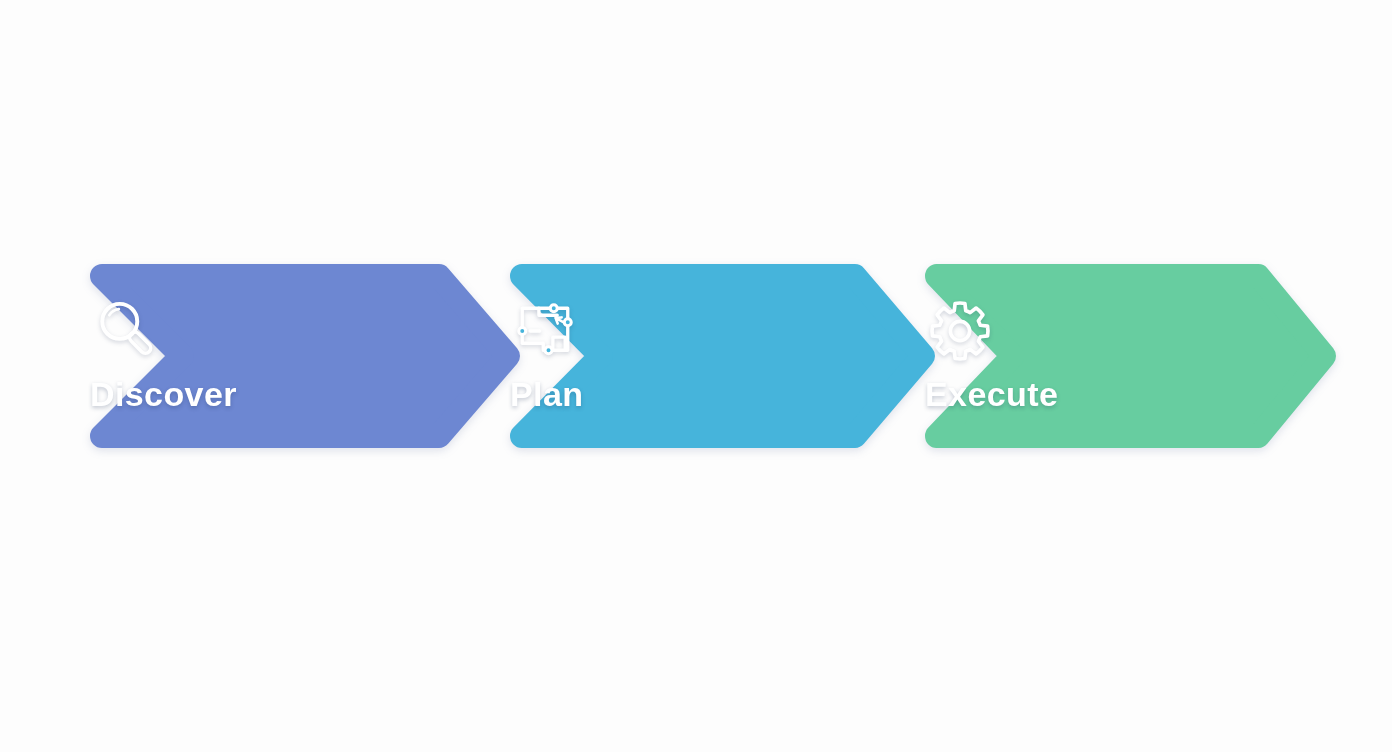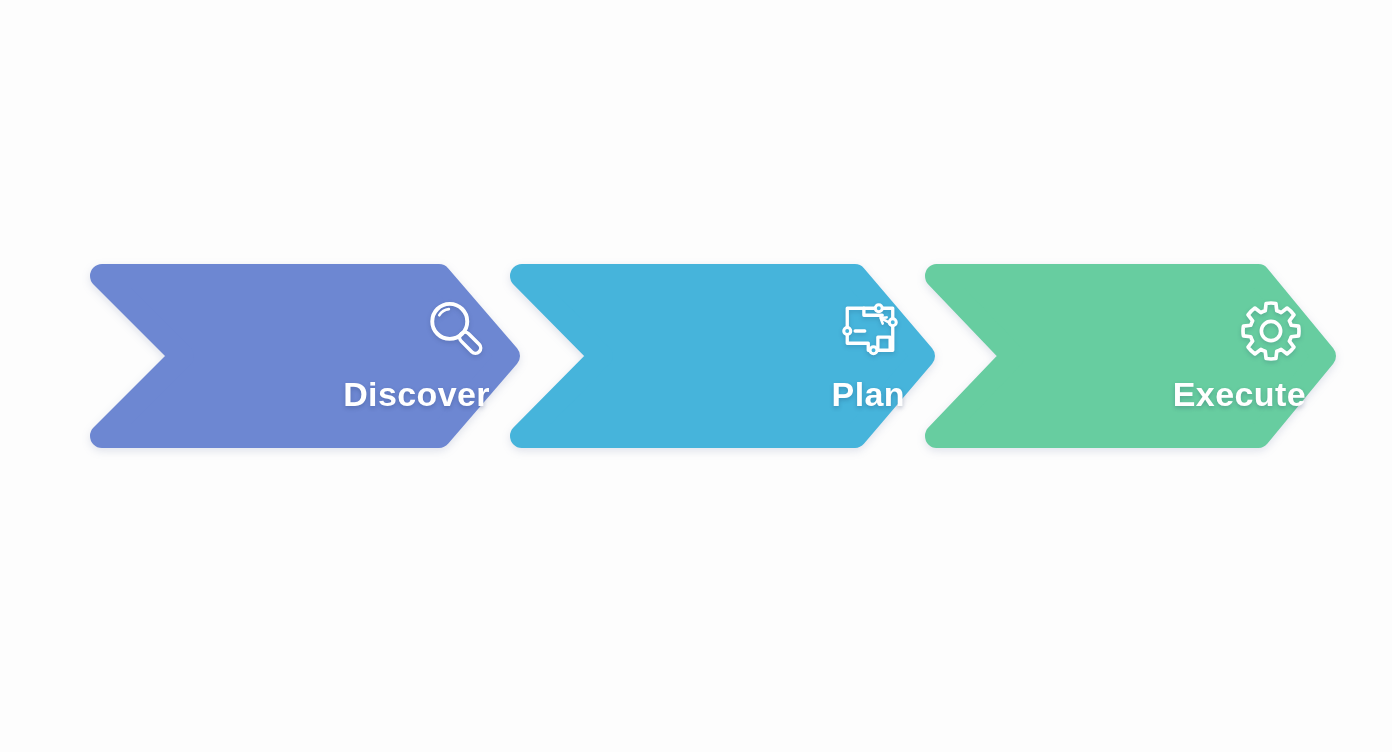--- a/index.html
+++ b/index.html
@@ -25,21 +25,21 @@
   .chevron .shape{
     fill:var(--c);
     stroke:var(--c);
     stroke-width:24;
     stroke-linejoin:round;
   }
   .chevron .content{
     position:absolute;
     left:0;right:30px;top:0;bottom:0;
     display:flex;flex-direction:column;
-    align-items:flex-end;justify-content:center;
+    align-items:flex-start;justify-content:center;
     padding-bottom:2px;
   }
   .step-icon{
     width:70px;height:70px;
     margin-bottom:8px;
   }
   .step-icon svg{width:100%;height:100%;display:block;
     filter:drop-shadow(0 2px 2px rgba(20,40,80,0.18));}
   .icon-stroke{fill:none;stroke:#ffffff;stroke-linecap:round;stroke-linejoin:round;}
   .node{fill:var(--c);stroke:#ffffff;stroke-width:3.5;}

